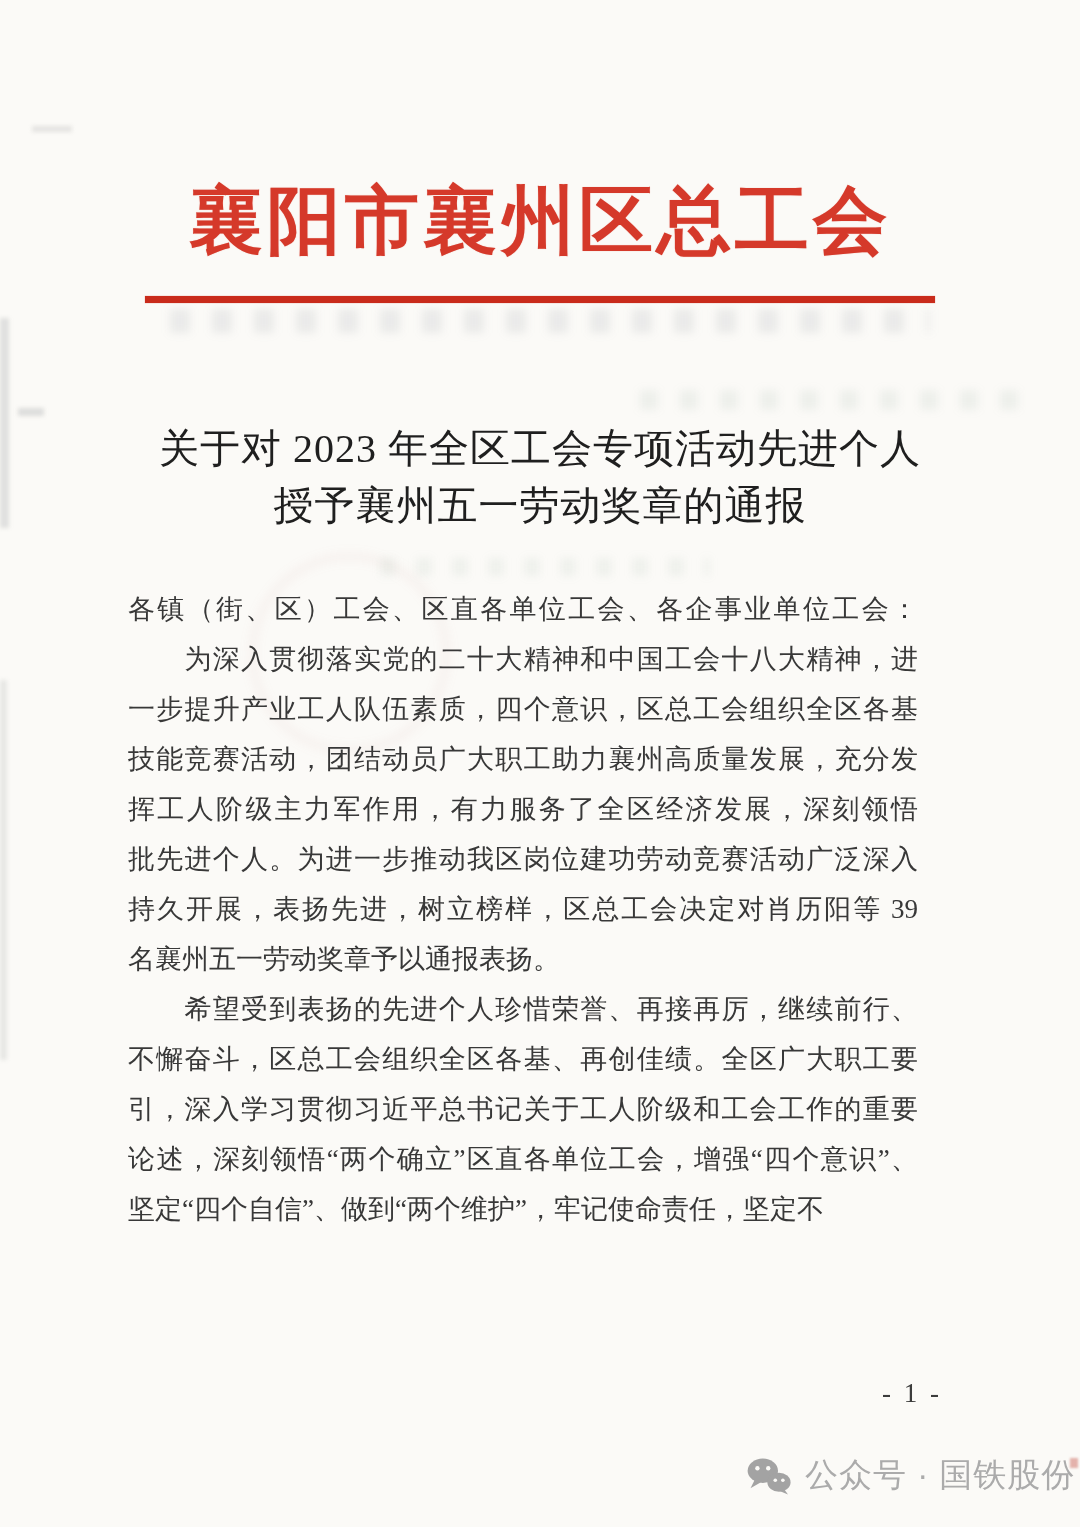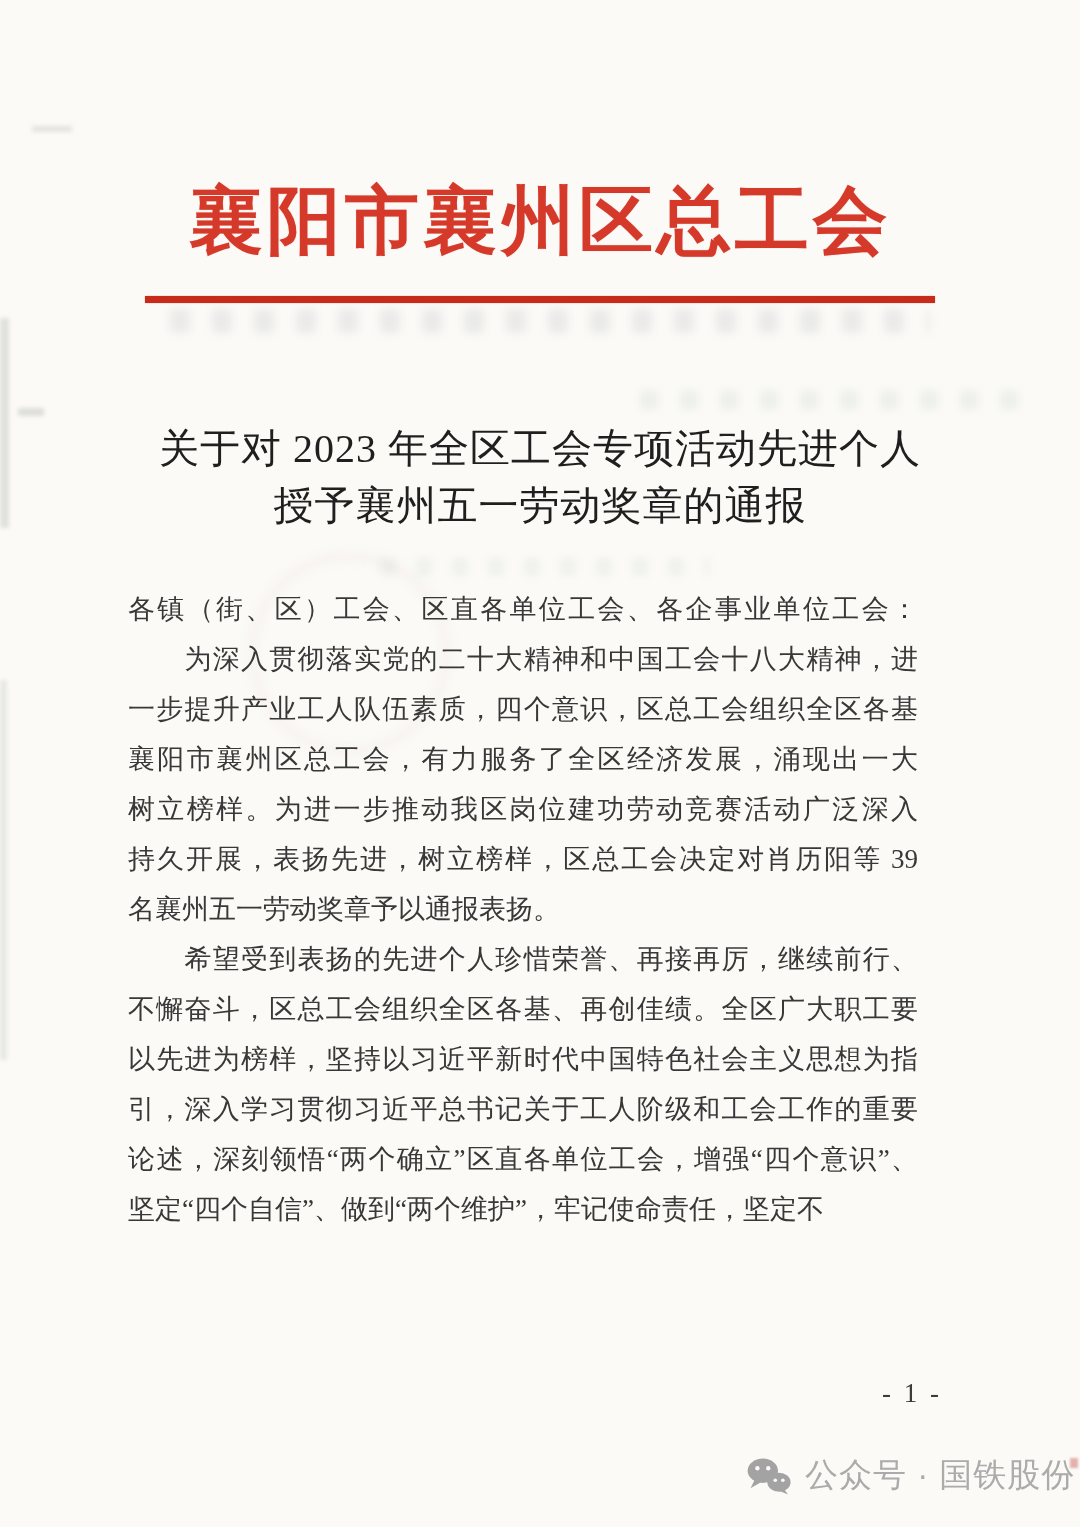--- a/index.html
+++ b/index.html
@@ -142,27 +142,27 @@
 
   <div class="doc-title">
     <div>关于对 2023 年全区工会专项活动先进个人</div>
     <div>授予襄州五一劳动奖章的通报</div>
   </div>
 
   <div class="doc-body">
     <div class="body-line">各镇（街、区）工会、区直各单位工会、各企事业单位工会：</div>
     <div class="body-line">　　为深入贯彻落实党的二十大精神和中国工会十八大精神，进</div>
     <div class="body-line">一步提升产业工人队伍素质，四个意识，区总工会组织全区各基</div>
-    <div class="body-line">襄阳市襄州区总工会，有力服务了全区经济发展，涌现出一大</div>
-    <div class="body-line">树立榜样。为进一步推动我区岗位建功劳动竞赛活动广泛深入</div>
+    <div class="body-line">技能竞赛活动，团结动员广大职工助力襄州高质量发展，充分发</div>
+    <div class="body-line">挥工人阶级主力军作用，有力服务了全区经济发展，深刻领悟</div>
+    <div class="body-line">批先进个人。为进一步推动我区岗位建功劳动竞赛活动广泛深入</div>
     <div class="body-line">持久开展，表扬先进，树立榜样，区总工会决定对肖历阳等 39</div>
     <div class="body-line no-stretch">名襄州五一劳动奖章予以通报表扬。</div>
     <div class="body-line">　　希望受到表扬的先进个人珍惜荣誉、再接再厉，继续前行、</div>
     <div class="body-line">不懈奋斗，区总工会组织全区各基、再创佳绩。全区广大职工要</div>
-    <div class="body-line">以先进为榜样，坚持以习近平新时代中国特色社会主义思想为指</div>
     <div class="body-line">引，深入学习贯彻习近平总书记关于工人阶级和工会工作的重要</div>
     <div class="body-line">论述，深刻领悟“两个确立”区直各单位工会，增强“四个意识”、</div>
     <div class="body-line no-stretch">坚定“四个自信”、做到“两个维护”，牢记使命责任，坚定不</div>
   </div>
 
   <div class="page-number">- 1 -</div>
 
   <div class="watermark">
     <svg class="wechat-icon" viewBox="0 0 48 40" xmlns="http://www.w3.org/2000/svg" aria-hidden="true">
       <g fill="#a3a3a3">

